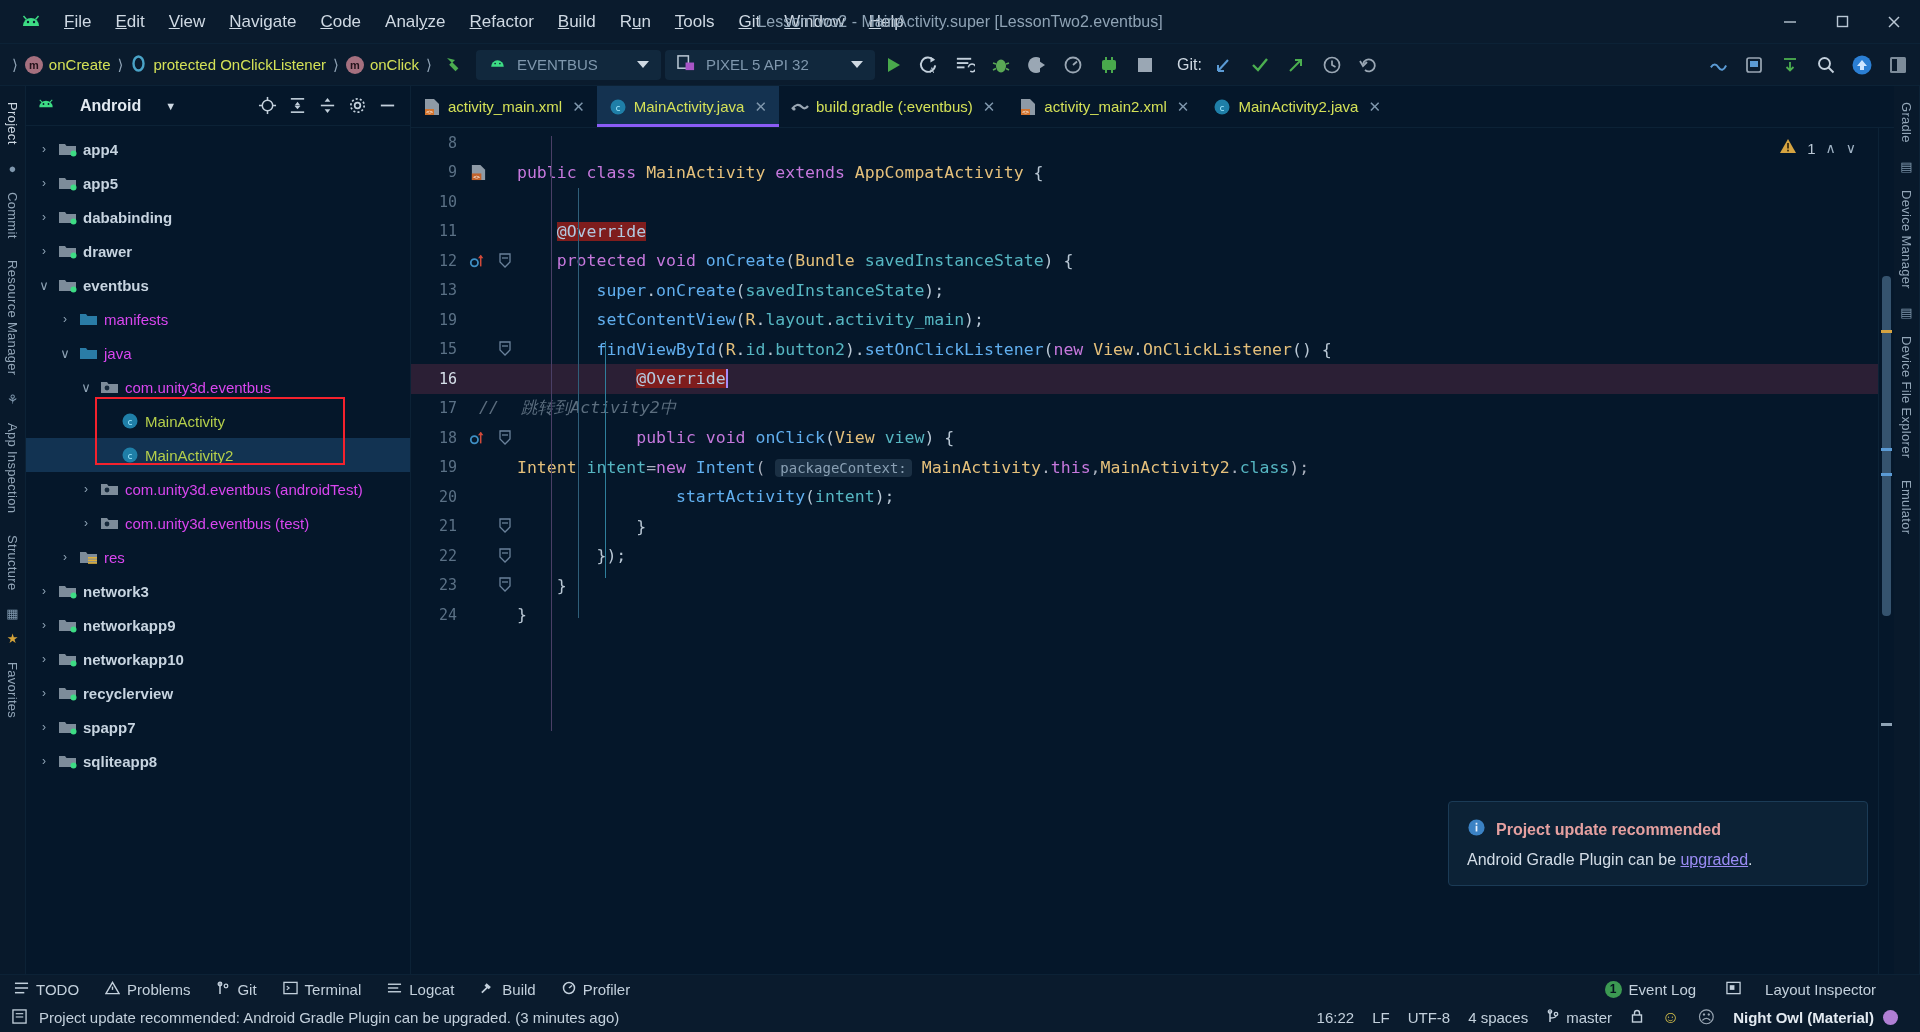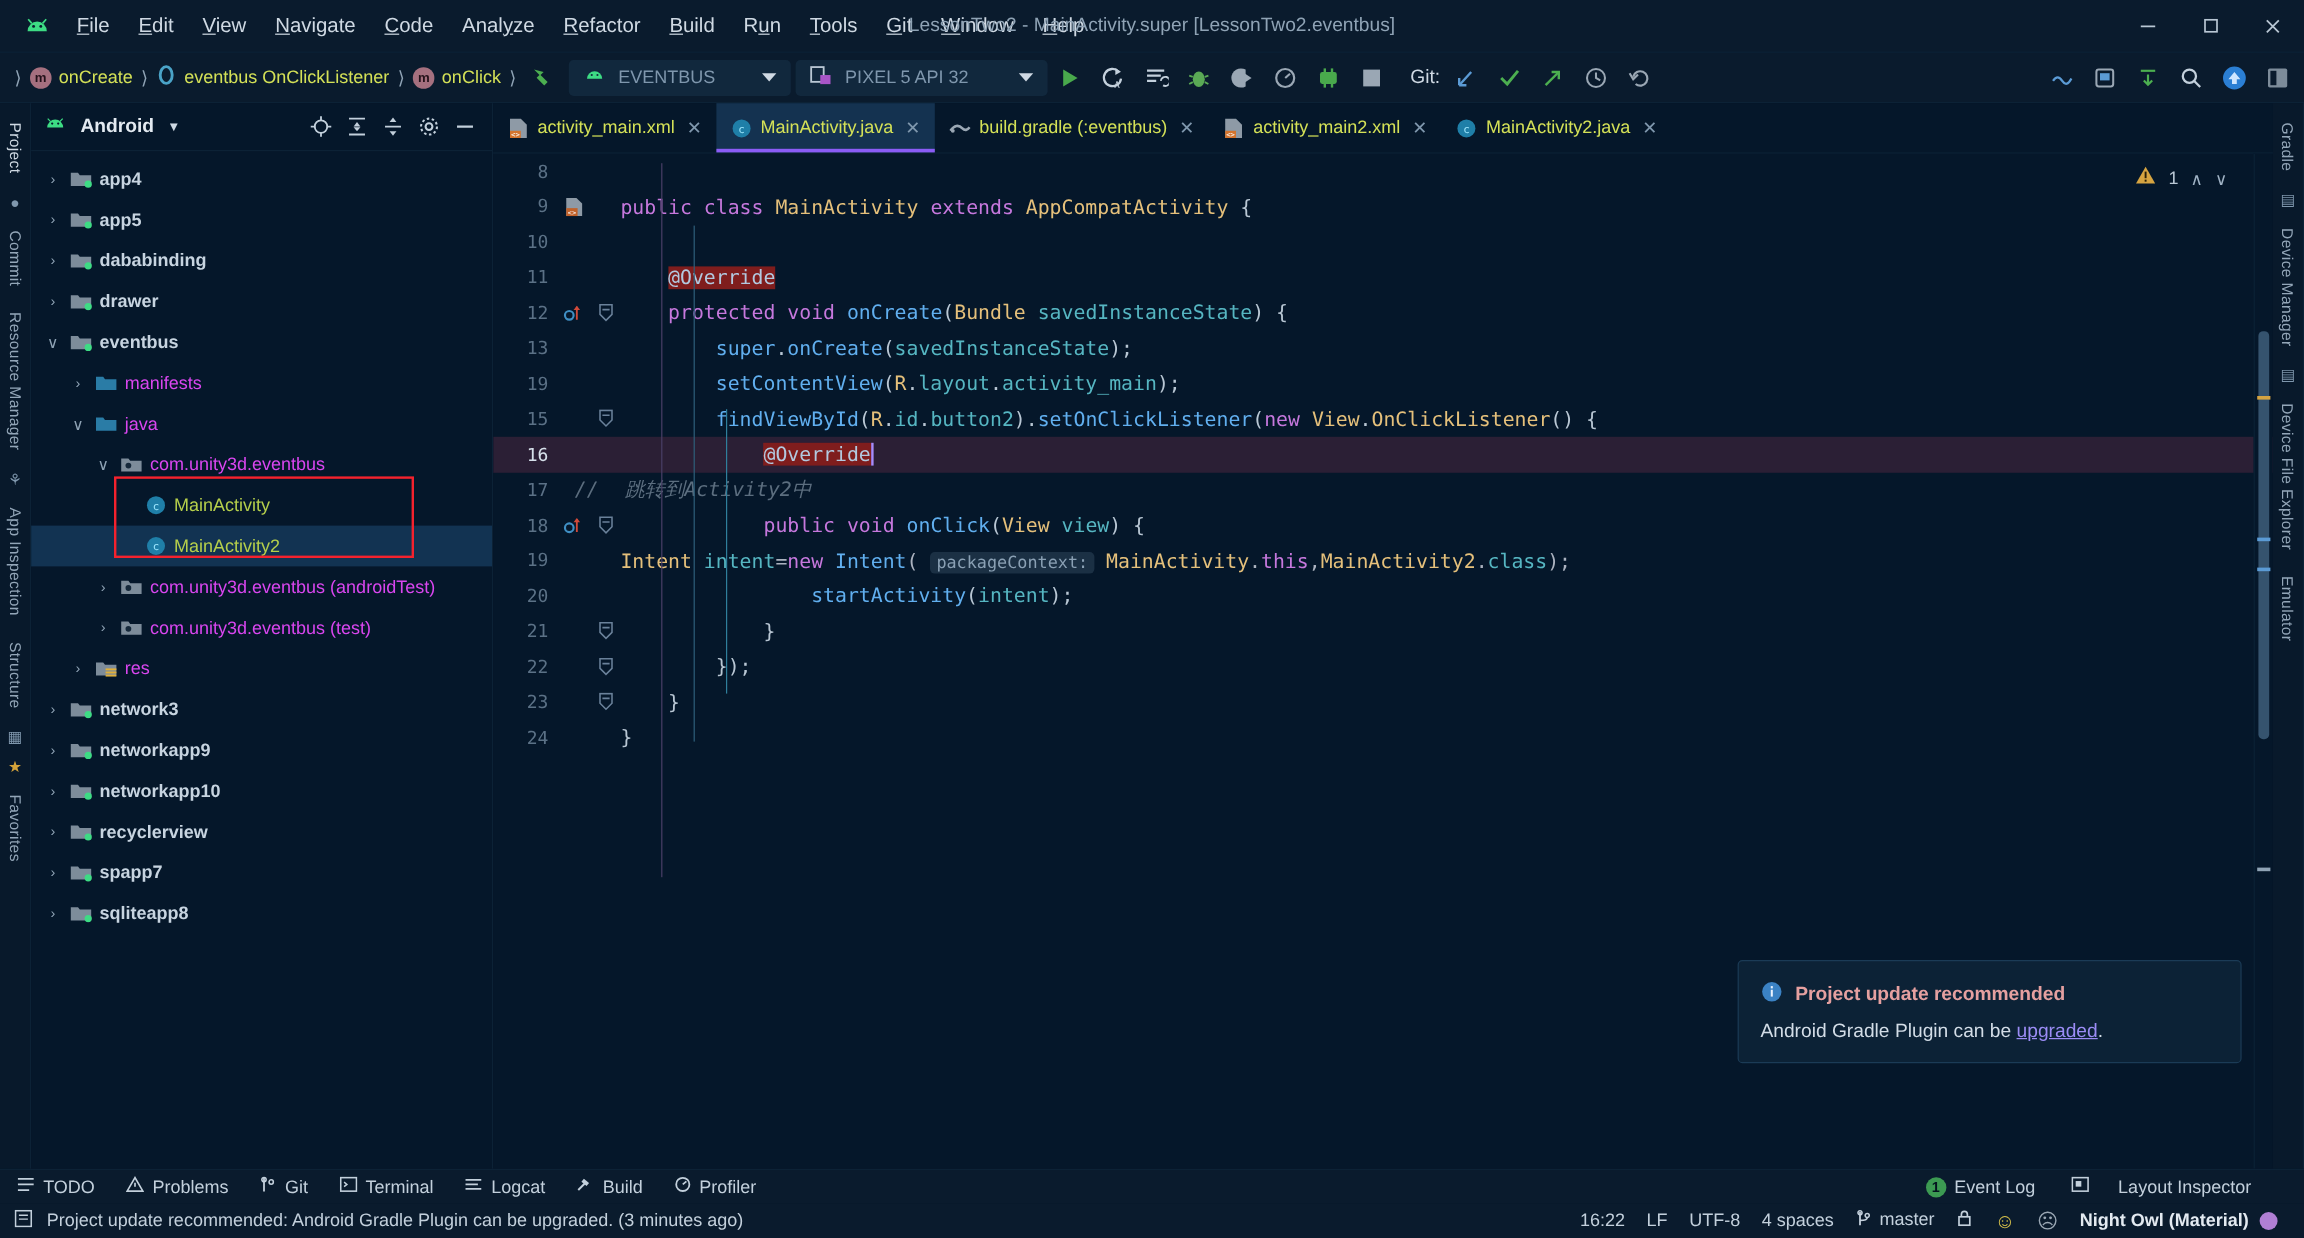--- a/index.html
+++ b/index.html
@@ -63,21 +63,21 @@
     padding:6px 2px; white-space:nowrap;
   }
   .rail-v.sel { color:#cfd9e3; }
   .rail-ic { font-size:13px; color:#7f97ad; }
 
   
   .project {
     position:absolute; left:26px; top:86px; width:385px; bottom:58px;
     background:#05172a; border-right:1px solid #0c2236;
   }
-  .proj-head { height:40px; display:flex; align-items:center; padding:0 10px; gap:11px; border-bottom:1px solid #0c2236;}
+  .proj-head { height:40px; display:flex; align-items:center; padding:0 10px; gap:24px; border-bottom:1px solid #0c2236;}
   .proj-title { font-size:16px; color:#e3eaf1; font-weight:600; }
   .proj-head .tools { margin-left:auto; display:flex; gap:4px; align-items:center;}
   .proj-head .tools div { width:26px;height:26px; display:flex;align-items:center;justify-content:center;}
   .tree { padding-top:6px; font-size:15px; }
   .node { display:flex; align-items:center; height:34px; padding-left:10px; gap:6px; white-space:nowrap; }
   .node.sel { background:#123352; }
   .arrow { width:16px; display:inline-flex; justify-content:center; color:#8fa3b5; font-size:12px; }
   .arrow.blank { visibility:hidden; }
   .nlabel { color:#d946ef; }
   .nlabel.bold { color:#c7d4e0; font-weight:700; }
@@ -206,21 +206,21 @@
       <span class="circ-icon m-icon">m</span>
       <span class="lbl">onCreate</span>
     </div>
     <span class="crumb-sep">⟩</span>
     <div class="crumb">
       <span>
         <svg width="17" height="17" viewBox="0 0 17 17">
             <ellipse cx="8.5" cy="8.5" rx="5" ry="7" fill="none" stroke="#4aa3c7" stroke-width="2.4"></ellipse>
           </svg>
       </span>
-      <span class="lbl">eventbus OnClickListener</span>
+      <span class="lbl">protected OnClickListener</span>
     </div>
     <span class="crumb-sep">⟩</span>
     <div class="crumb">
       <span class="circ-icon m-icon">m</span>
       <span class="lbl">onClick</span>
     </div>
     <span class="crumb-sep">⟩</span>
 
     <div class="tb-btn">
       <svg width="22" height="22" viewBox="0 0 22 22">

